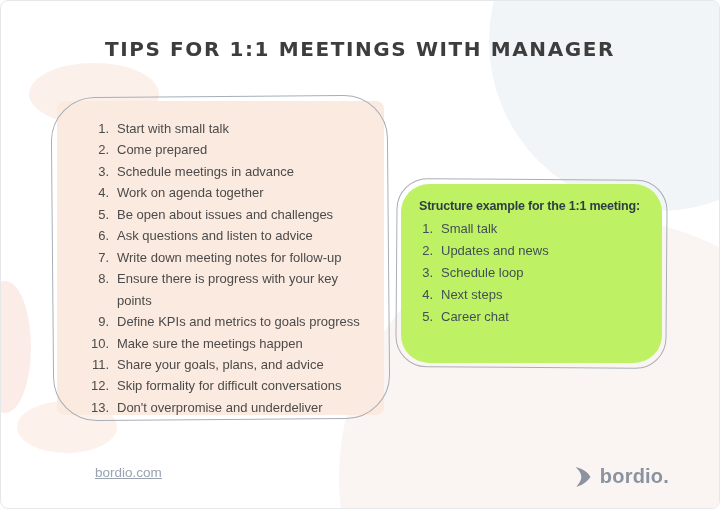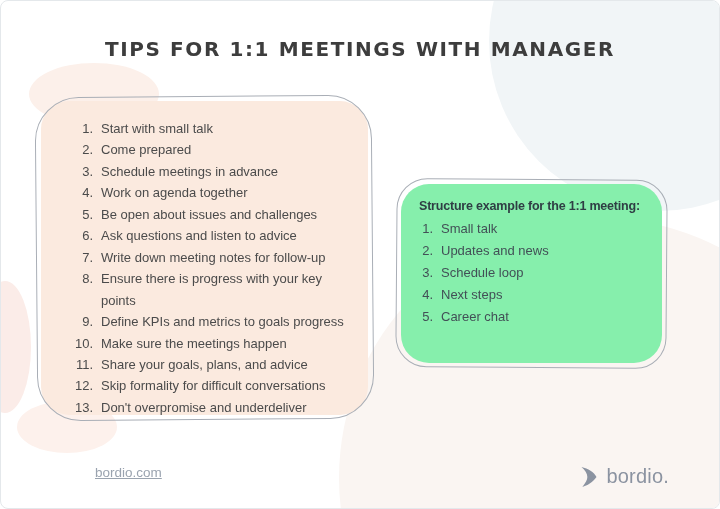--- a/index.html
+++ b/index.html
@@ -52,32 +52,32 @@
   .card { position: absolute; z-index: 2; }
   .card .outline {
     content: "";
     position: absolute; inset: -5px;
     border: 1.4px solid #a9aeb6;
     border-radius: inherit;
     pointer-events: none;
   }
 
   .tips-card {
-    left: 40px; top: 100px;
+    left: 56px; top: 100px;
     width: 327px; height: 314px;
     background: #fbeadf;
-    border-radius: 28px;
+    border-radius: 8px;
     padding: 17px 18px 0 30px;
   }
   .tips-card .outline { transform: rotate(-0.5deg); border-radius: 44px; }
 
   .structure-card {
     left: 400px; top: 183px;
     width: 261px; height: 179px;
-    background: #86efac;
+    background: #bef264;
     border-radius: 28px;
     padding: 15px 14px 0 18px;
   }
   .structure-card .outline { transform: rotate(0.45deg); border-radius: 31px; }
 
   ol { list-style: none; counter-reset: n; position: relative; z-index: 1; }
   ol li { counter-increment: n; display: flex; }
   ol li::before {
     content: counter(n) ".";
     flex: none; text-align: right;
@@ -107,21 +107,21 @@
     cursor: pointer;
     margin-left: 44px;
   }
 
   .logo {
     position: absolute; z-index: 2;
     right: 50px; bottom: 20px;
     display: flex; align-items: center; gap: 7px;
   }
   .logo-text {
-    font-size: 20px; font-weight: 400; letter-spacing: 0.2px;
+    font-size: 20px; font-weight: 700; letter-spacing: 0.2px;
     color: #8b93a1;
   }
   .logo-mark { display: block; }
 </style>
 </head>
 <body>
 
 <div class="frame">
 
   <div class="blob blob-top-right"></div>

